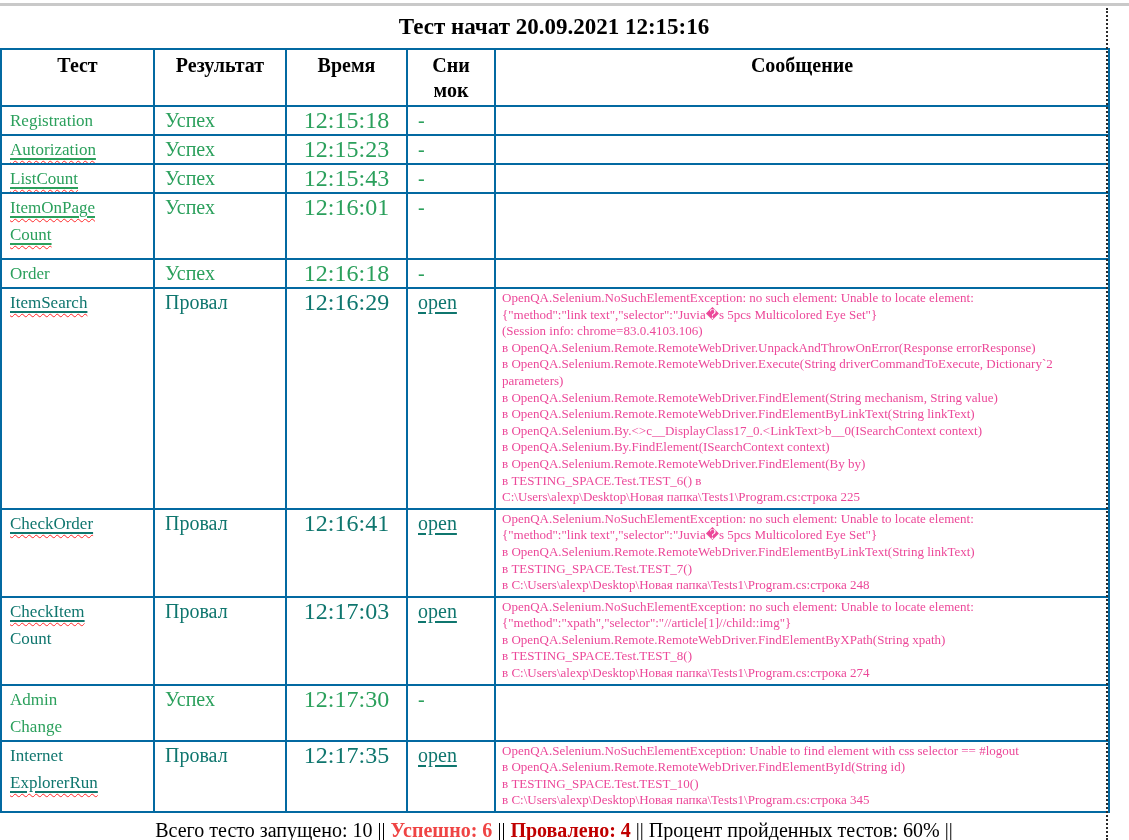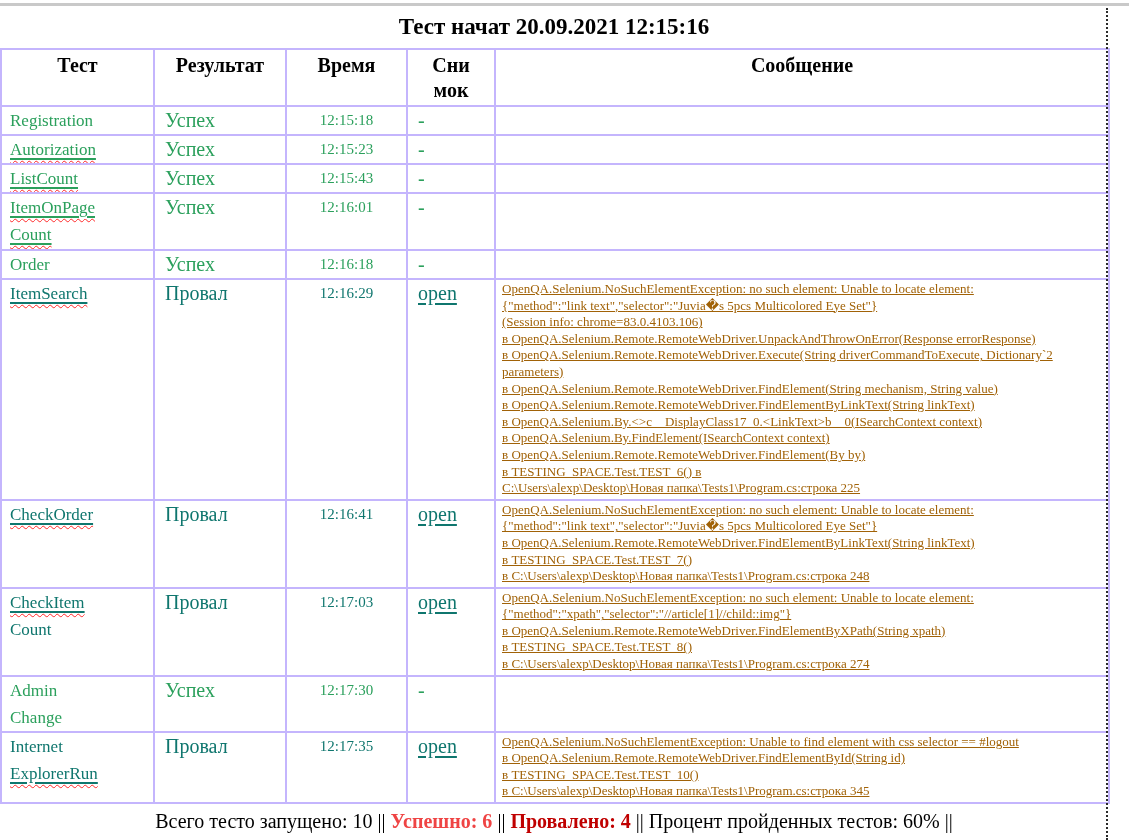--- a/index.html
+++ b/index.html
@@ -9,37 +9,37 @@
   }
   .top-strip{position:absolute;top:3px;left:0;width:1129px;height:3px;background:#c9c9c9;}
   .page-edge{position:absolute;top:8px;left:1106px;width:0;height:832px;border-left:2px dotted #2a2a2a;}
   .sheet{width:1108px;}
   .report-title{
     height:40px;padding-top:8px;text-align:center;
     font-size:23px;font-weight:bold;line-height:38px;
   }
   table.report{border-collapse:collapse;table-layout:fixed;width:1108px;}
   table.report td,table.report th{
-    border:2px solid #c4b5fd;vertical-align:top;overflow:hidden;
+    border:2px solid #0369a1;vertical-align:top;overflow:hidden;
   }
   table.report th{
     font-size:20px;font-weight:bold;text-align:center;padding:3px 2px 2px 2px;line-height:25px;
   }
   th.col-msg,td.cell-msg{border-right:none;}
   col.c-test{width:153px;}col.c-result{width:132px;}col.c-time{width:121px;}
   col.c-snap{width:88px;}col.c-msg{width:614px;}
   td.cell-name{font-size:17px;line-height:27px;padding:0 4px 0 8px;}
   td.cell-result{font-size:20px;line-height:27px;padding:0 4px 0 10px;}
-  td.cell-time{font-size:15px;line-height:27px;text-align:center;padding:0 2px;}
+  td.cell-time{font-size:24px;line-height:27px;text-align:center;padding:0 2px;}
   td.cell-snap{font-size:20px;line-height:27px;padding:0 4px 0 10px;}
   td.cell-msg{padding:1px 4px 2px 6px;}
   .msg{font-size:13px;line-height:16.6px;white-space:pre-wrap;word-break:break-all;display:block;}
   tr[data-status="pass"] td{color:#2BA05C;}
   tr[data-status="fail"] td{color:#0f766e;}
-  tr[data-status="fail"] td.cell-msg{color:#a16207;text-decoration:underline;}
+  tr[data-status="fail"] td.cell-msg{color:#ec4899;}
   .u{text-decoration:underline;text-decoration-thickness:1.5px;text-underline-offset:3px;}
   .w{text-decoration:underline wavy #ff2a2a;text-decoration-thickness:1px;text-underline-offset:5px;}
   .summary{
     margin-top:4px;text-align:center;font-size:20px;line-height:26px;color:#000;
   }
   .summary .ok{color:#ef4444;font-weight:bold;}
   .summary .bad{color:#C00000;font-weight:bold;}
   .finished{text-align:center;font-size:20px;line-height:26px;margin-top:2px;color:#000;}
 </style>
 </head>
@@ -86,21 +86,21 @@
     </tr>
 
     <tr data-status="pass" style="height:28px;">
       <td class="cell-name"><span class="u"><span class="w">ListCount</span></span></td>
       <td class="cell-result">Успех</td>
       <td class="cell-time">12:15:43</td>
       <td class="cell-snap"><span>-</span></td>
       <td class="cell-msg"></td>
     </tr>
 
-    <tr data-status="pass" style="height:57px;">
+    <tr data-status="pass" style="height:66px;">
       <td class="cell-name">
         <span class="u"><span class="w">ItemOnPage</span></span><br>
         <span class="u"><span class="w">Count</span></span>
       </td>
       <td class="cell-result">Успех</td>
       <td class="cell-time">12:16:01</td>
       <td class="cell-snap"><span>-</span></td>
       <td class="cell-msg"></td>
     </tr>
 

